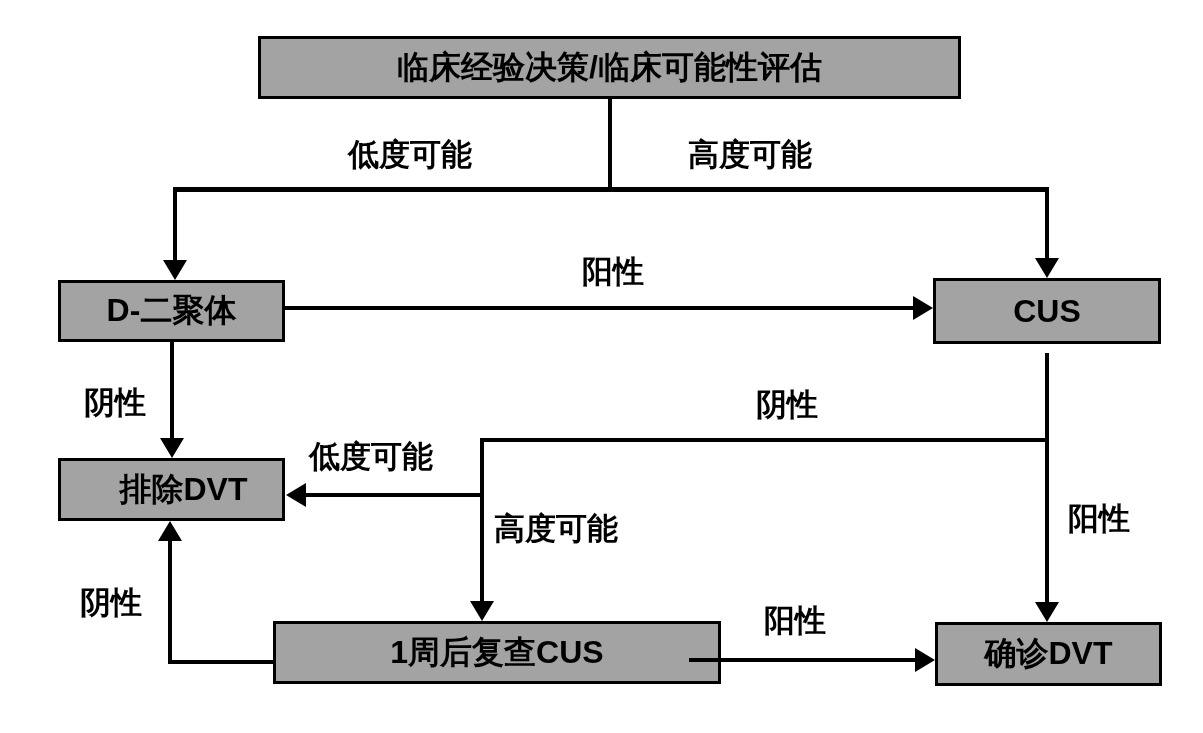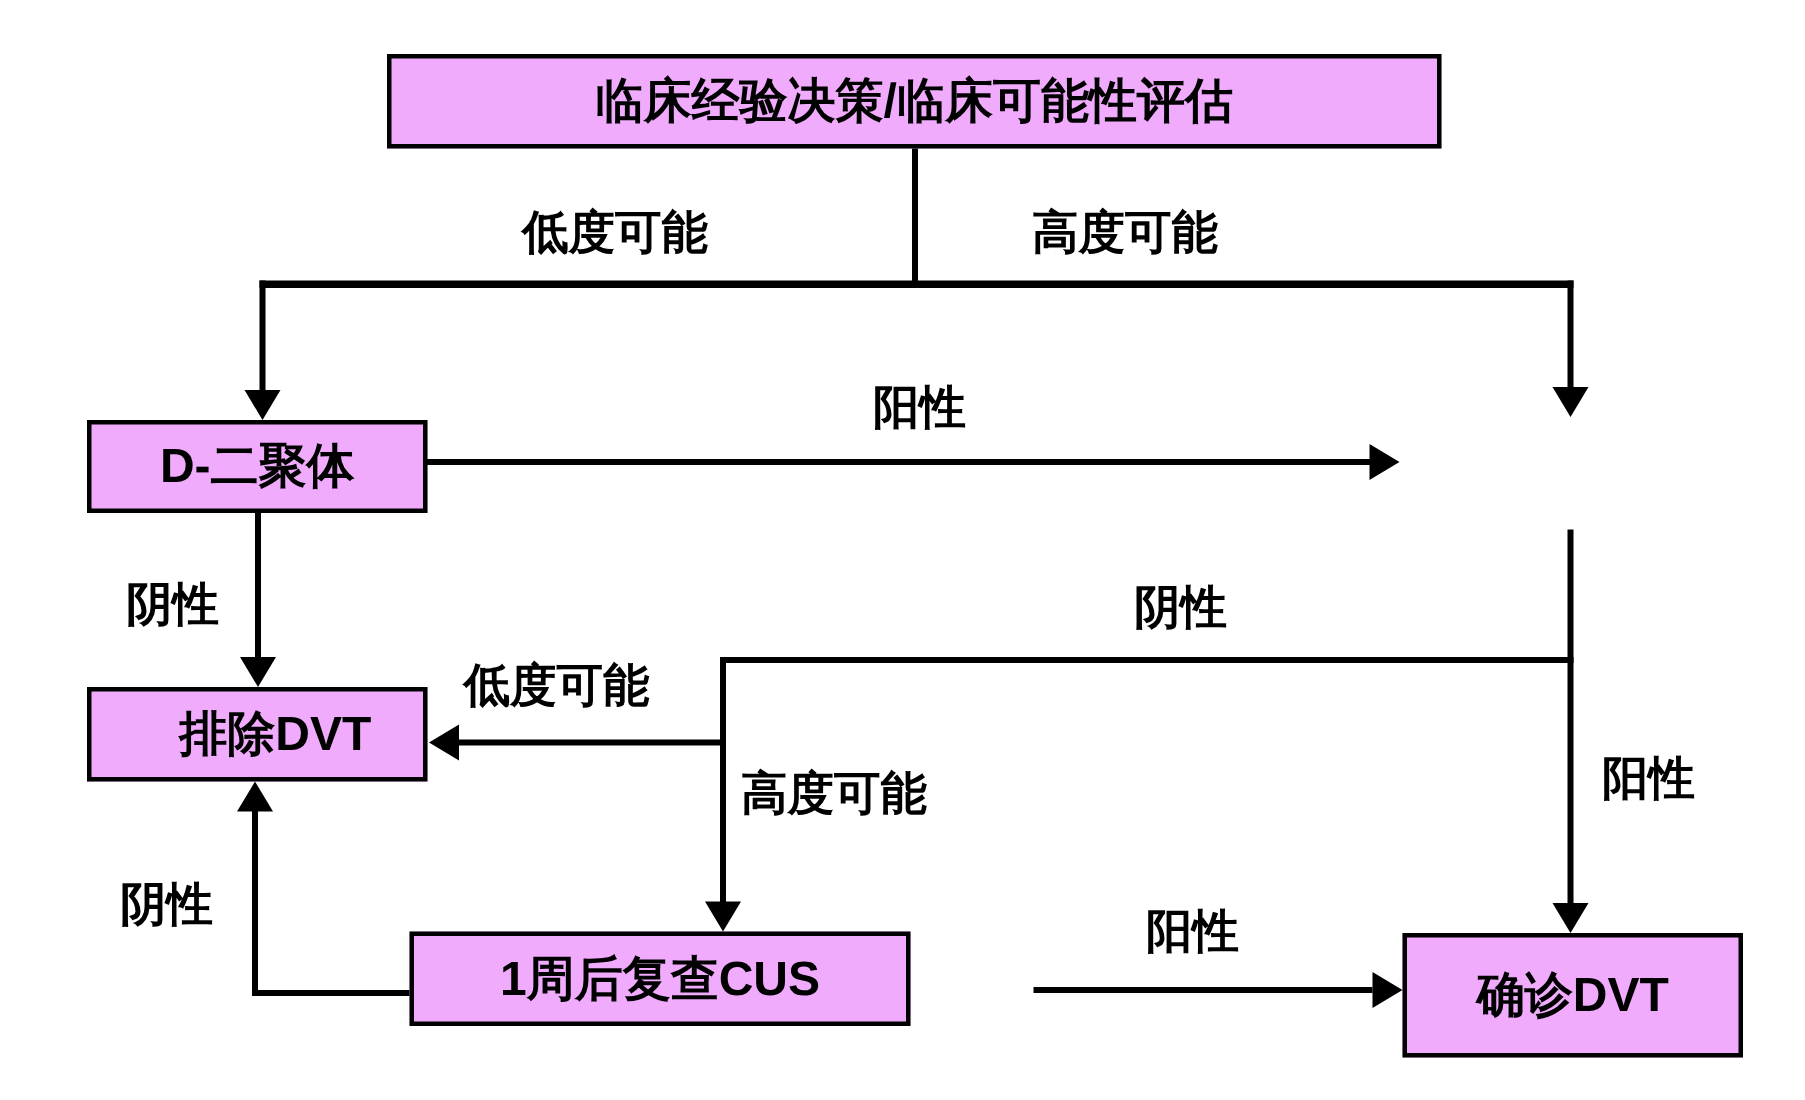--- a/index.html
+++ b/index.html
@@ -9,21 +9,21 @@
     height: 733px;
     background: #ffffff;
     font-family: "Liberation Sans", "DejaVu Sans", sans-serif;
     color: #000000;
     overflow: hidden;
   }
   .box {
     position: absolute;
     box-sizing: border-box;
     border: 3px solid #000000;
-    background: #f0abfc;
+    background: #a3a3a3;
     display: flex;
     align-items: center;
     justify-content: center;
     font-size: 32px;
     font-weight: 600;
     white-space: nowrap;
   }
   .line {
     position: absolute;
     background: #000000;
@@ -47,26 +47,27 @@
 </style>
 </head>
 <body>
 
 <div class="canvas">
 
   <div class="box" style="left:258px; top:36px; width:703px; height:63px;">临床经验决策/临床可能性评估</div>
 
   <div class="box" style="left:58px; top:280px; width:227px; height:62px;text-align:center;">D-二聚体</div>
 
+  <div class="box" style="left:933px; top:278px; width:228px; height:66px;">CUS</div>
 
   <div class="box" style="left:58px; top:458px; width:227px; height:63px;padding-left:24px;">排除DVT</div>
 
-  <div class="box" style="left:273px; top:621px; width:334px; height:63px;">1周后复查CUS</div>
+  <div class="box" style="left:273px; top:621px; width:448px; height:63px;">1周后复查CUS</div>
 
-  <div class="box" style="left:935px; top:622px; width:227px; height:83px;">确诊DVT</div>
+  <div class="box" style="left:935px; top:622px; width:227px; height:64px;">确诊DVT</div>
 
   <div class="line" style="left:608px; top:99px; width:4px; height:91px;"></div>
 
   <div class="line" style="left:173px; top:187px; width:876px; height:5px;"></div>
 
   <div class="line" style="left:173px; top:187px; width:4px; height:75px;"></div>
   <div class="arrow down" style="left:163px; top:260px;"></div>
 
   <div class="line" style="left:1045px; top:187px; width:4px; height:73px;"></div>
   <div class="arrow down" style="left:1035px; top:258px;"></div>

